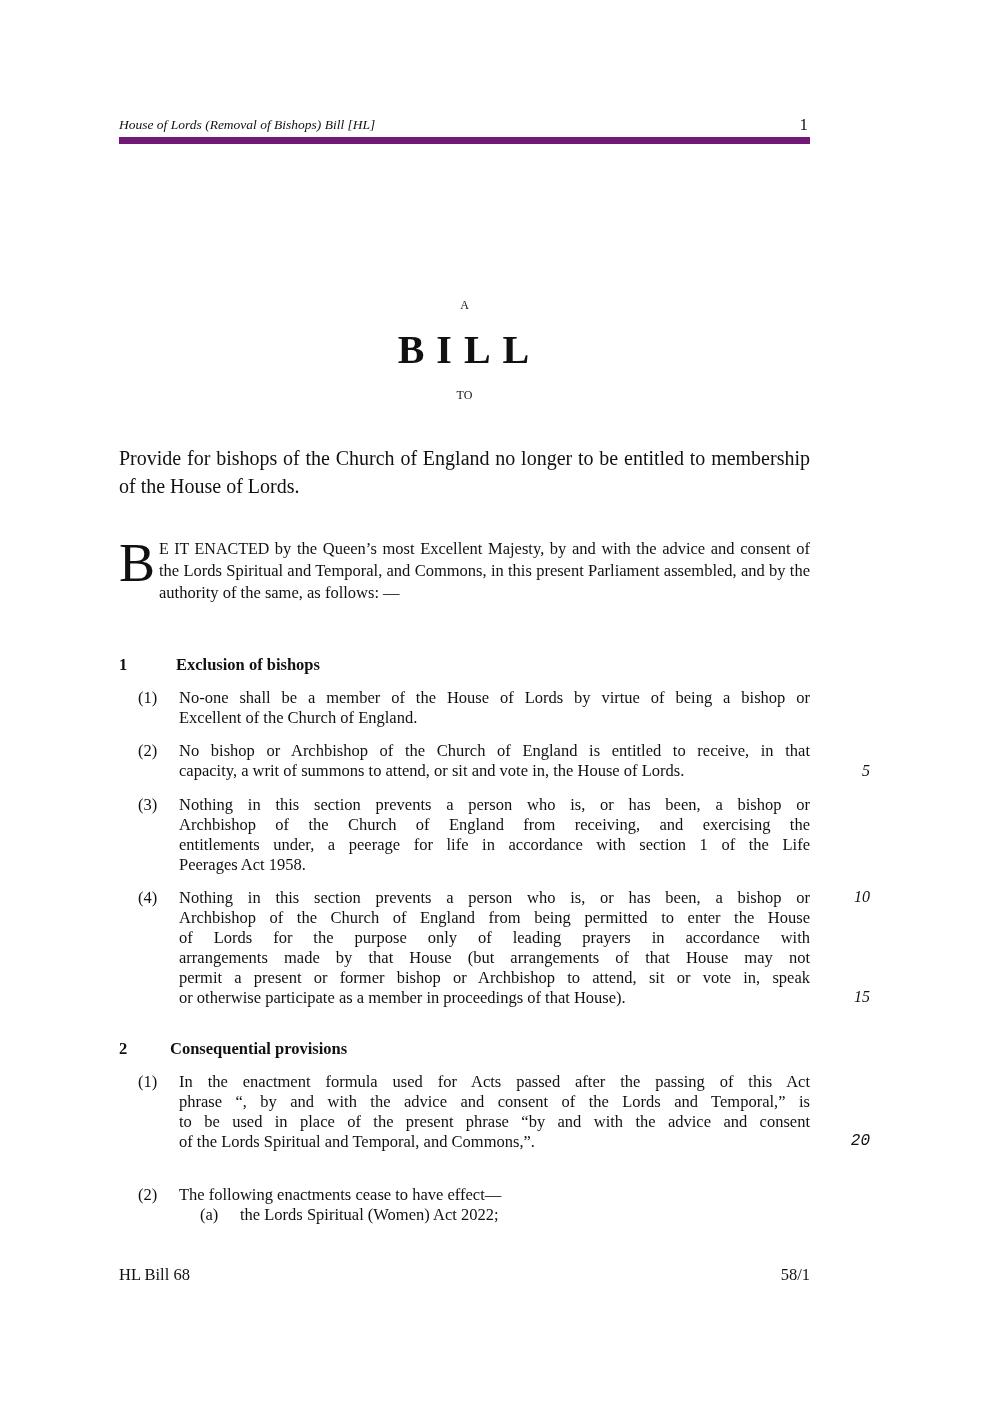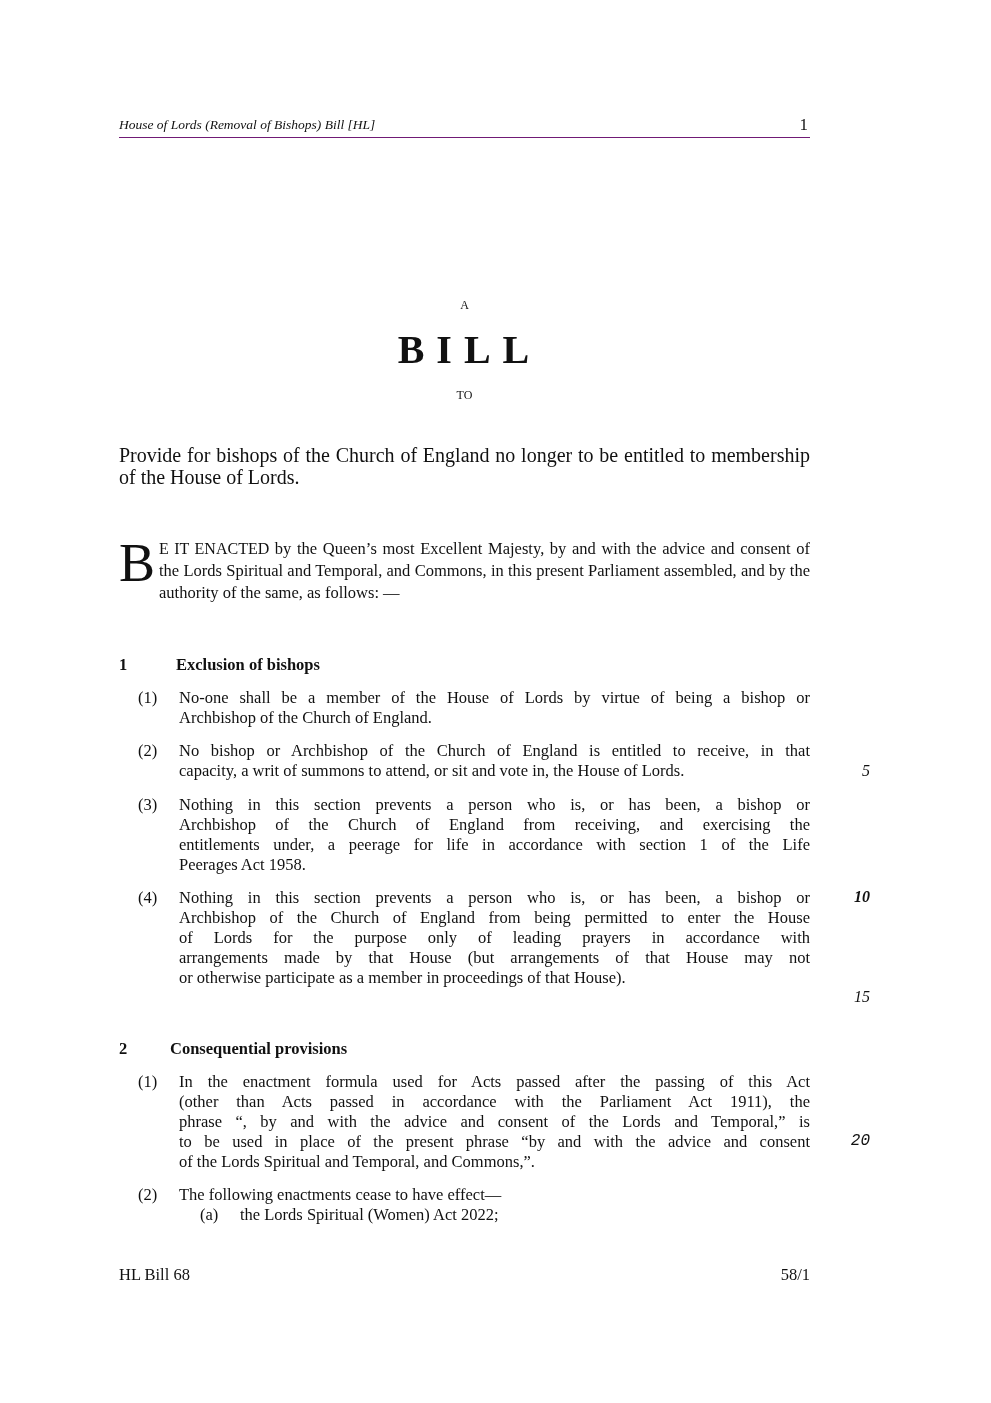--- a/index.html
+++ b/index.html
@@ -1,27 +1,27 @@
 <!DOCTYPE html>
 <html><head>
 <meta charset="utf-8">
 <style>
   html, body { margin: 0; padding: 0; background: #ffffff; }
   body { width: 991px; height: 1403px; position: relative; overflow: hidden;
          font-family: "Liberation Serif", "DejaVu Serif", serif; color: #111; }
   .abs { position: absolute; }
   .running-head { left: 119px; top: 116px; width: 691px; height: 21px;
-                  border-bottom: 1px solid #701a75; }
+                  border-bottom: 7px solid #701a75; }
   .running-title { position: absolute; left: 0; top: 1px; font-style: italic; font-size: 13.5px; }
   .page-num { position: absolute; right: 2px; top: -1px; font-size: 17px; }
   .center { left: 119px; width: 691px; text-align: center; }
   .small-caps-a { top: 298px; font-size: 12px; }
   .bill-title { top: 326px; font-size: 40px; font-weight: bold; letter-spacing: 12px; padding-left: 10px; box-sizing: border-box; }
   .to { top: 388px; font-size: 12px; }
-  .long-title { left: 119px; top: 444px; width: 691px; font-size: 20px; line-height: 22px; text-align: justify; }
+  .long-title { left: 119px; top: 444px; width: 691px; font-size: 20px; line-height: 28px; text-align: justify; }
   .enact { left: 119px; top: 538px; width: 691px; font-size: 16.5px; line-height: 22px; text-align: justify; }
   .dropcap { float: left; font-size: 54px; line-height: 44px; margin: 3px 4px 0 0; }
   .sc { font-size: 16px; }
   .section-head { font-size: 16.5px; font-weight: bold; }
   .section-num { left: 119px; }
   .section-title { left: 170px; }
   .sub { left: 119px; width: 691px; font-size: 16.5px; line-height: 20px; }
   .sub-num { position: absolute; left: 19px; top: 0; }
   .sub-text { position: absolute; left: 60px; width: 631px; text-align: justify; }
   .sub-text .ln { display: block; text-align: justify; text-align-last: justify; }
@@ -48,21 +48,21 @@
   <span class="dropcap">B</span><span class="sc">E IT ENACTED</span><span> by the Queen’s most Excellent Majesty, by and with the advice and consent of the Lords Spiritual and Temporal, and Commons, in this present Parliament assembled, and by the authority of the same, as follows: —</span>
 </div>
 
 <div class="abs section-head section-num" style="top:655px;">1</div>
 <div class="abs section-head section-title" style="top:655px;margin-left:6px;">Exclusion of bishops</div>
 
 <div class="abs sub" style="top:688px;">
   <span class="sub-num">(1)</span>
   <div class="sub-text">
     <span class="ln">No-one shall be a member of the House of Lords by virtue of being a bishop or</span>
-    <span class="ln last">Archbishop of the Church of England.</span>
+    <span class="ln last">Excellent of the Church of England.</span>
   </div>
 </div>
 
 <div class="abs sub" style="top:741px;">
   <span class="sub-num">(2)</span>
   <div class="sub-text">
     <span class="ln">No bishop or Archbishop of the Church of England is entitled to receive, in that</span>
     <span class="ln last">capacity, a writ of summons to attend, or sit and vote in, the House of Lords.</span>
   </div>
 </div>
@@ -77,46 +77,46 @@
   </div>
 </div>
 
 <div class="abs sub" style="top:888px;">
   <span class="sub-num">(4)</span>
   <div class="sub-text">
     <span class="ln">Nothing in this section prevents a person who is, or has been, a bishop or</span>
     <span class="ln">Archbishop of the Church of England from being permitted to enter the House</span>
     <span class="ln">of Lords for the purpose only of leading prayers in accordance with</span>
     <span class="ln">arrangements made by that House (but arrangements of that House may not</span>
+    <span class="ln">permit a present or former bishop or Archbishop to attend, sit or vote in, speak</span>
     <span class="ln last">or otherwise participate as a member in proceedings of that House).</span>
   </div>
 </div>
 
 <div class="abs section-head section-num" style="top:1039px;">2</div>
 <div class="abs section-head section-title" style="top:1039px;">Consequential provisions</div>
 
 <div class="abs sub" style="top:1072px;">
   <span class="sub-num">(1)</span>
   <div class="sub-text">
     <span class="ln">In the enactment formula used for Acts passed after the passing of this Act</span>
-    <span class="ln">(other than Acts passed in accordance with the Parliament Act 1911), the</span>
     <span class="ln">phrase “, by and with the advice and consent of the Lords and Temporal,” is</span>
     <span class="ln">to be used in place of the present phrase “by and with the advice and consent</span>
     <span class="ln last">of the Lords Spiritual and Temporal, and Commons,”.</span>
   </div>
 </div>
 
 <div class="abs sub" style="top:1185px;">
   <span class="sub-num">(2)</span>
   <div class="sub-text">
     <span class="ln last">The following enactments cease to have effect—</span>
   </div>
 </div>
 <div class="abs para-a-num" style="top:1205px;">(a)</div>
 <div class="abs para-a-text" style="top:1205px;">the Lords Spiritual (Women) Act 2022;</div>
 
 <div class="abs line-no" style="top:762px;">5</div>
-<div class="abs line-no" style="top:888px;font-weight:bold;">10</div>
+<div class="abs line-no" style="top:888px;">10</div>
 <div class="abs line-no" style="top:988px;">15</div>
 <div class="abs line-no" style="top:1132px;font-family:Liberation Mono, monospace;">20</div>
 
 <div class="abs footer" style="left:119px;">HL Bill 68</div>
 <div class="abs footer" style="left:700px; width:110px; text-align:right;">58/1</div>
 
 </body></html>

